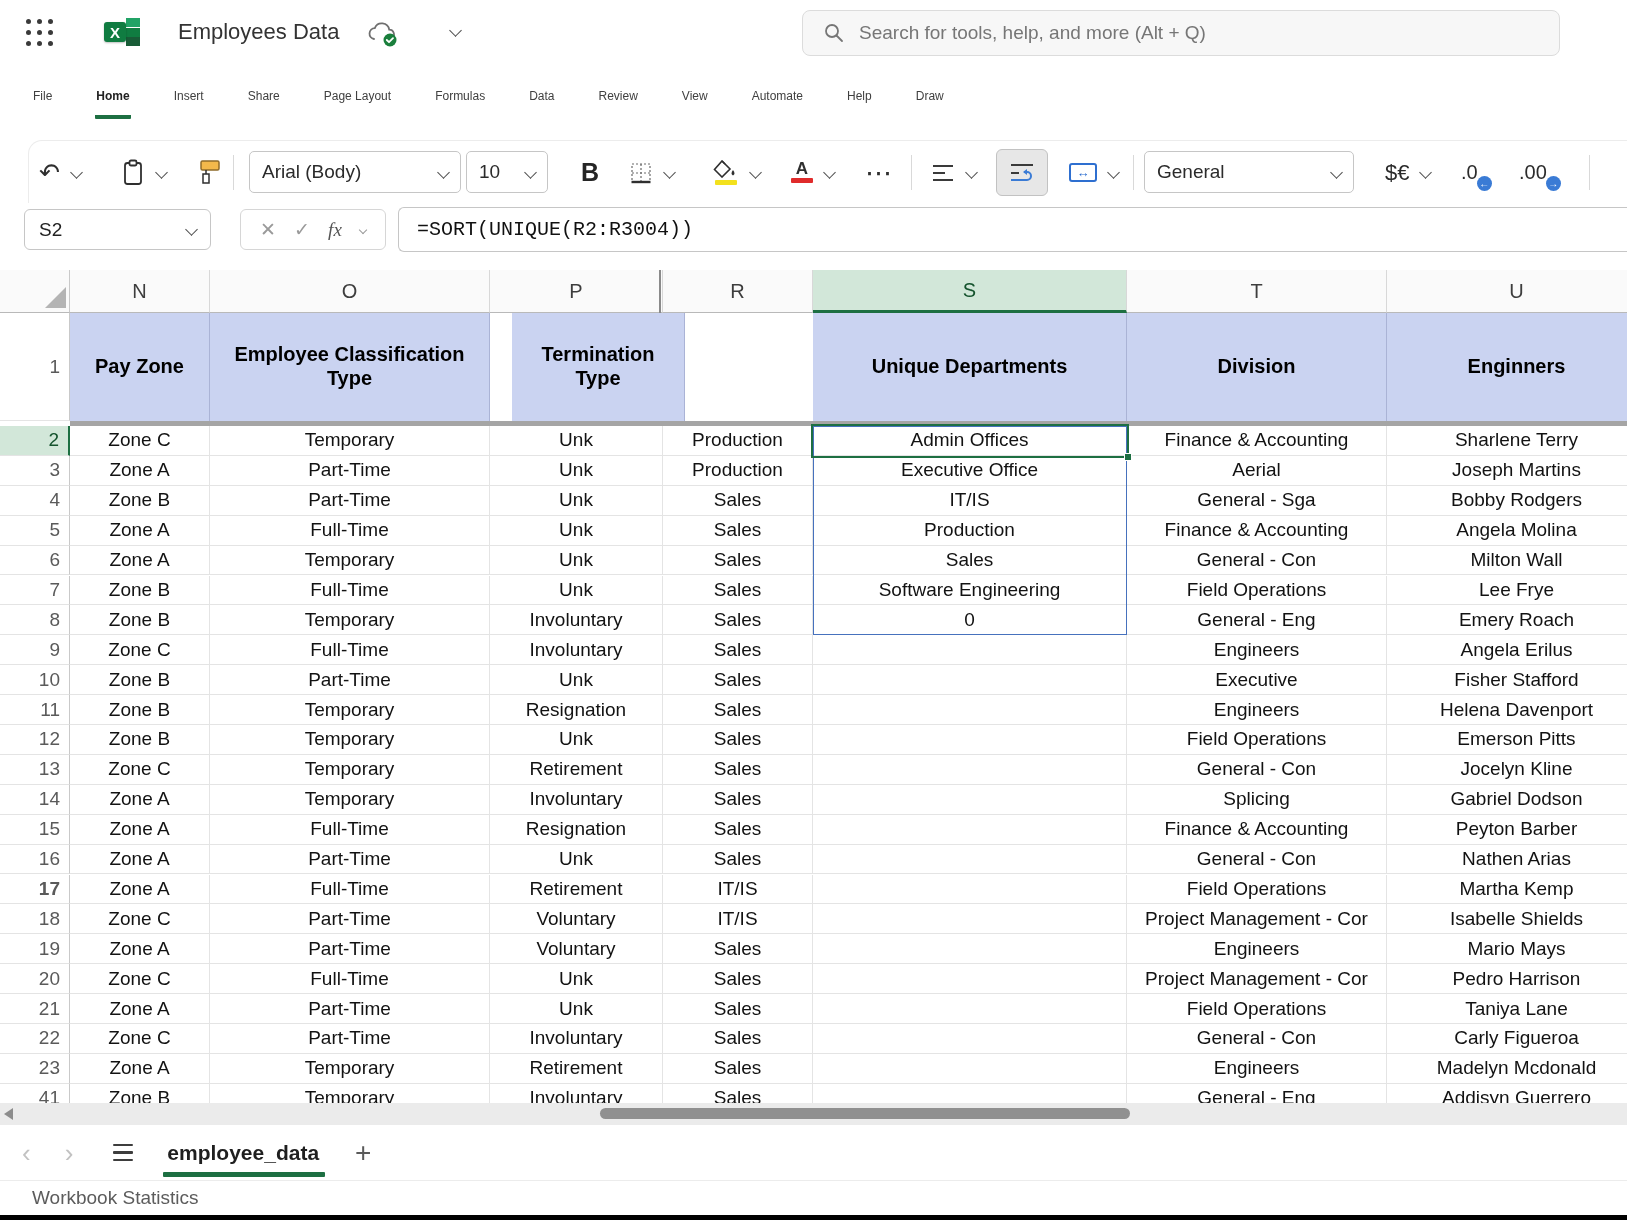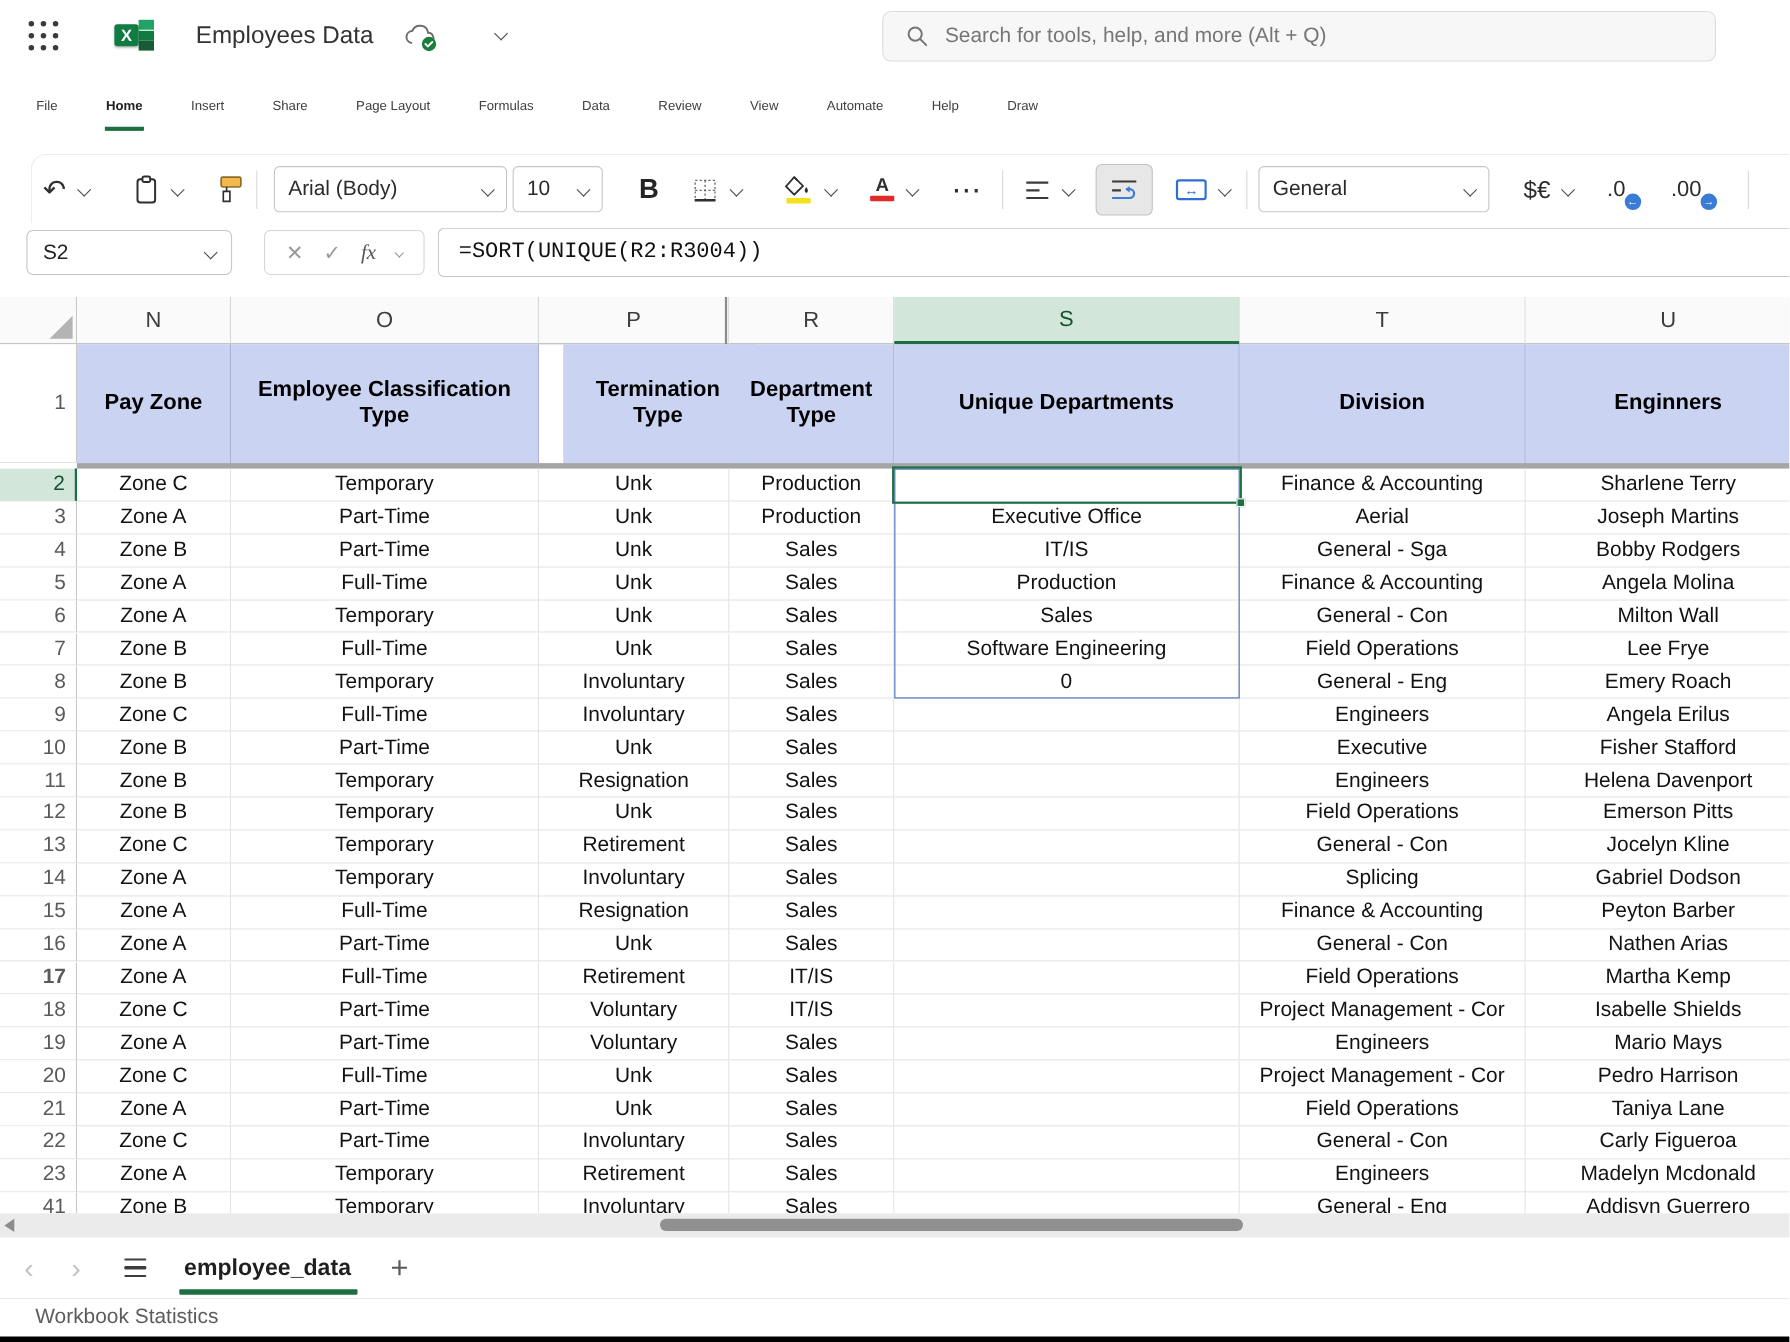--- a/index.html
+++ b/index.html
@@ -315,30 +315,30 @@
       <div class="g-hiddenline" style="left: 659px;"></div>
       <div class="g-hiddenline" style="left: 664px;"></div>
       <div class="g-colhead" style="left: 663px; width: 150px;">R</div>
       <div class="g-colhead sel" style="left: 813px; width: 314px;">S</div>
       <div class="g-colhead" style="left: 1127px; width: 260px;">T</div>
       <div class="g-colhead" style="left: 1387px; width: 260px;">U</div>
       <div class="g-rownum" style="top: 43px; height: 108px;">1</div>
       <div class="g-h1cell" style="left: 70px; top: 43px; width: 140px; height: 108px;">Pay Zone</div>
       <div class="g-h1cell" style="left: 210px; top: 43px; width: 280px; height: 108px;">Employee Classification Type</div>
       <div class="g-h1cell" style="left: 512px; top: 43px; width: 173px; height: 108px; text-align: center;">Termination Type</div>
-      <div class="g-h1cell" style="left: 663px; top: 43px; width: 150px; height: 108px;">Department Type</div>
       <div class="g-h1cell" style="left: 813px; top: 43px; width: 314px; height: 108px;">Unique Departments</div>
       <div class="g-h1cell" style="left: 1127px; top: 43px; width: 260px; height: 108px;">Division</div>
       <div class="g-h1cell" style="left: 1387px; top: 43px; width: 260px; height: 108px;">Enginners</div>
       <div class="g-freeze" style="left: 70px; top: 151px; width: 1557px; height: 5px;"></div>
       <div class="g-rownum sel" style="top: 156px; height: 29.9px;">2</div>
       <div class="g-cell" style="left: 70px; top: 156px; width: 140px; height: 29.9px;">Zone C</div>
       <div class="g-cell" style="left: 210px; top: 156px; width: 280px; height: 29.9px;">Temporary</div>
       <div class="g-cell" style="left: 490px; top: 156px; width: 173px; height: 29.9px;">Unk</div>
       <div class="g-cell" style="left: 663px; top: 156px; width: 150px; height: 29.9px;">Production</div>
+      <div class="g-cell" style="left: 813px; top: 156px; width: 314px; height: 29.9px;">Admin Offices</div>
       <div class="g-cell" style="left: 1127px; top: 156px; width: 260px; height: 29.9px;">Finance &amp; Accounting</div>
       <div class="g-cell" style="left: 1387px; top: 156px; width: 260px; height: 29.9px;">Sharlene Terry</div>
       <div class="g-rownum" style="top: 185.9px; height: 29.9px;">3</div>
       <div class="g-cell" style="left: 70px; top: 185.9px; width: 140px; height: 29.9px;">Zone A</div>
       <div class="g-cell" style="left: 210px; top: 185.9px; width: 280px; height: 29.9px;">Part-Time</div>
       <div class="g-cell" style="left: 490px; top: 185.9px; width: 173px; height: 29.9px;">Unk</div>
       <div class="g-cell" style="left: 663px; top: 185.9px; width: 150px; height: 29.9px;">Production</div>
       <div class="g-cell" style="left: 813px; top: 185.9px; width: 314px; height: 29.9px;">Executive Office</div>
       <div class="g-cell" style="left: 1127px; top: 185.9px; width: 260px; height: 29.9px;">Aerial</div>
       <div class="g-cell" style="left: 1387px; top: 185.9px; width: 260px; height: 29.9px;">Joseph Martins</div>

